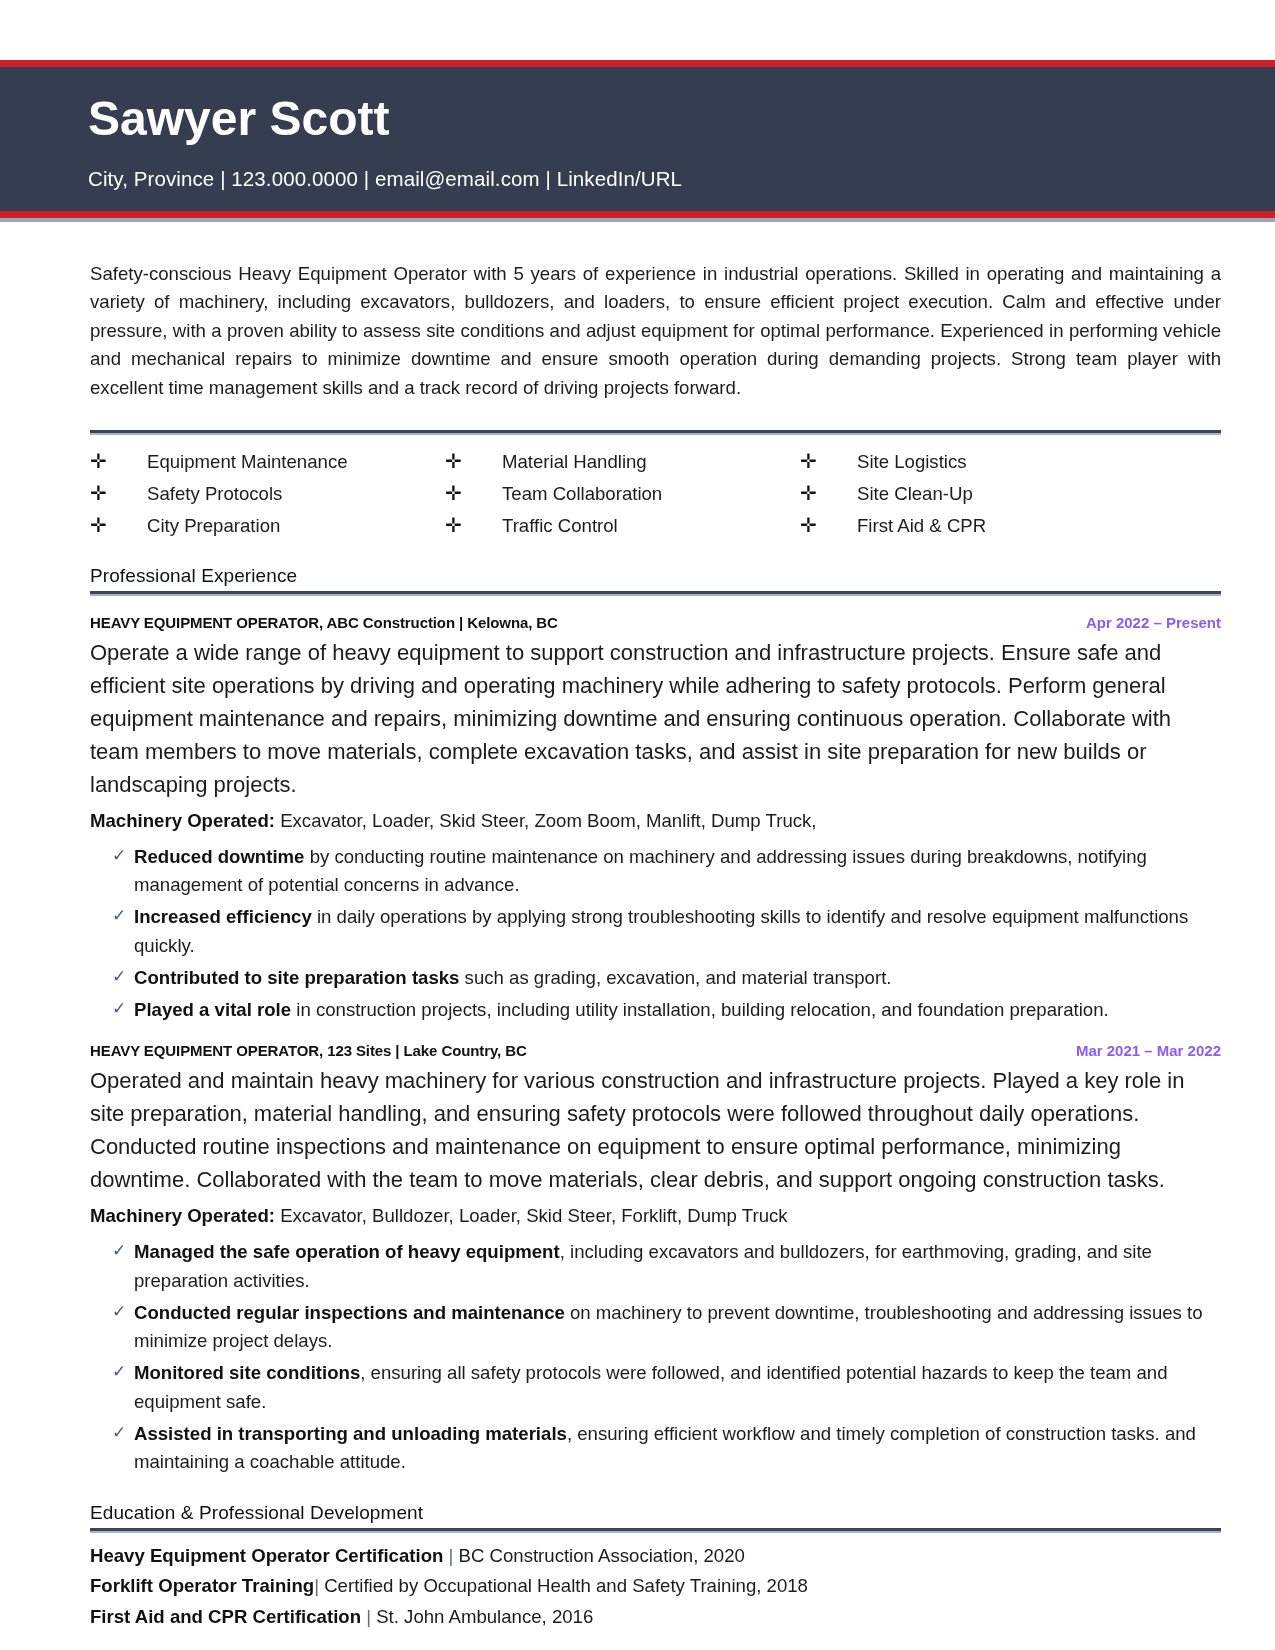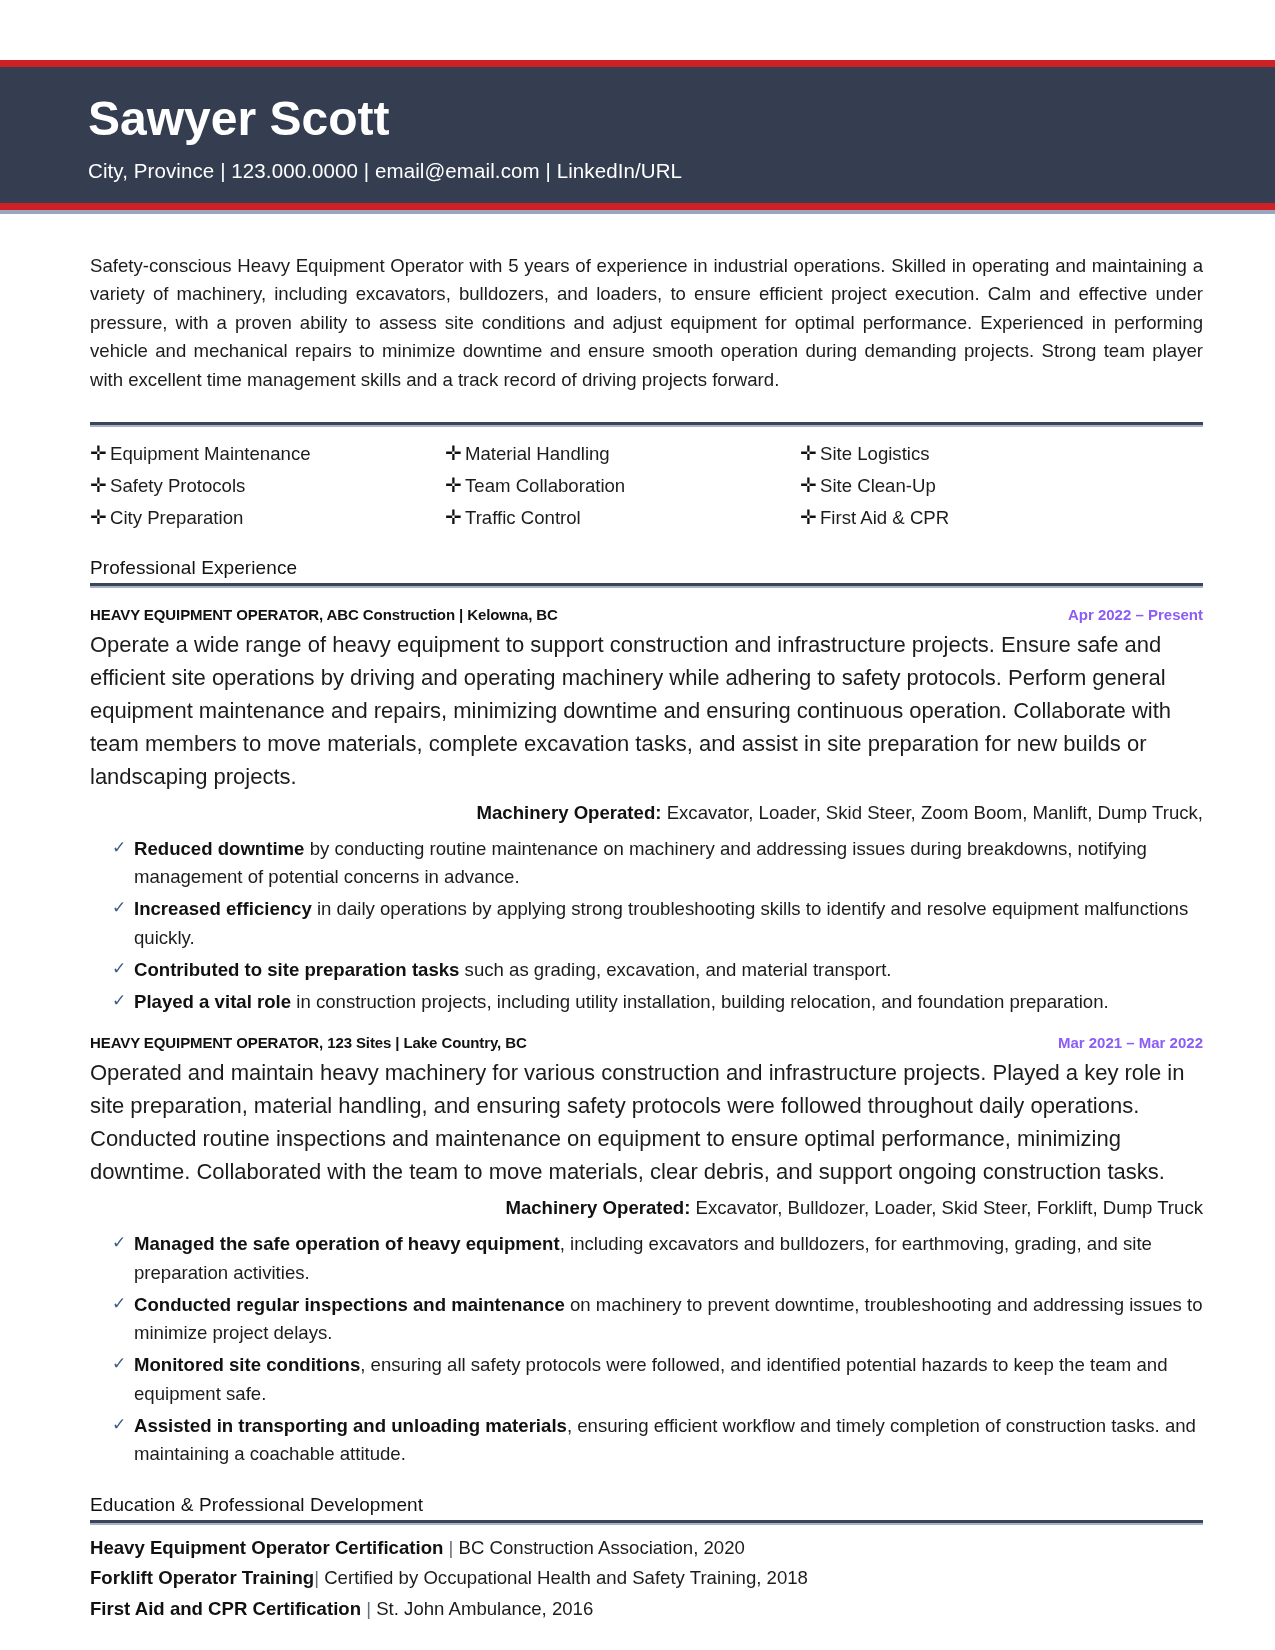--- a/index.html
+++ b/index.html
@@ -59,28 +59,28 @@
     font-size: 48px;
     font-weight: bold;
     line-height: 1.08;
     letter-spacing: 0px;
     margin: 0 0 12px 0;
     font-family: "Liberation Sans", sans-serif;
   }
   .contact {
     color: #ffffff;
     font-size: 20.5px;
-    margin-top: 14px;
+    margin-top: 22px;
     font-weight: normal;
     letter-spacing: 0.1px;
   }
 
   
   .content {
-    padding: 0 72px 0 90px;
+    padding: 0 54px 0 90px;
   }
 
   .summary {
     margin-top: 38px;
     font-size: 18.6px;
     line-height: 1.53;
     text-align: justify;
     color: #1c1c1c;
   }
 
@@ -120,21 +120,21 @@
     align-items: baseline;
   }
   .plus-icon {
     display: inline-block;
     width: 20px;
     font-size: 20px;
     line-height: 1;
     color: #111111;
     flex: none;
   }
-  .skill-label { display: inline-block; }
+  .skill-label { display: inline-block; margin-left: 37px; }
 
   
   .job { margin-top: 18px; }
   .job-header {
     display: flex;
     justify-content: space-between;
     align-items: baseline;
     font-size: 15px;
   }
   .job-title {
@@ -152,21 +152,20 @@
     margin-top: 5px;
     font-size: 22px;
     line-height: 1.5;
     color: #1c1c1c;
   }
   .machinery {
     margin-top: 6px;
     font-size: 18.6px;
     line-height: 1.5;
     color: #1c1c1c;
-    text-align: right;
   }
   .machinery-label { font-weight: bold; color: #111111; }
 
   .bullets {
     margin: 8px 0 0 0;
     padding: 0;
     list-style: none;
   }
   .bullet {
     display: flex;

